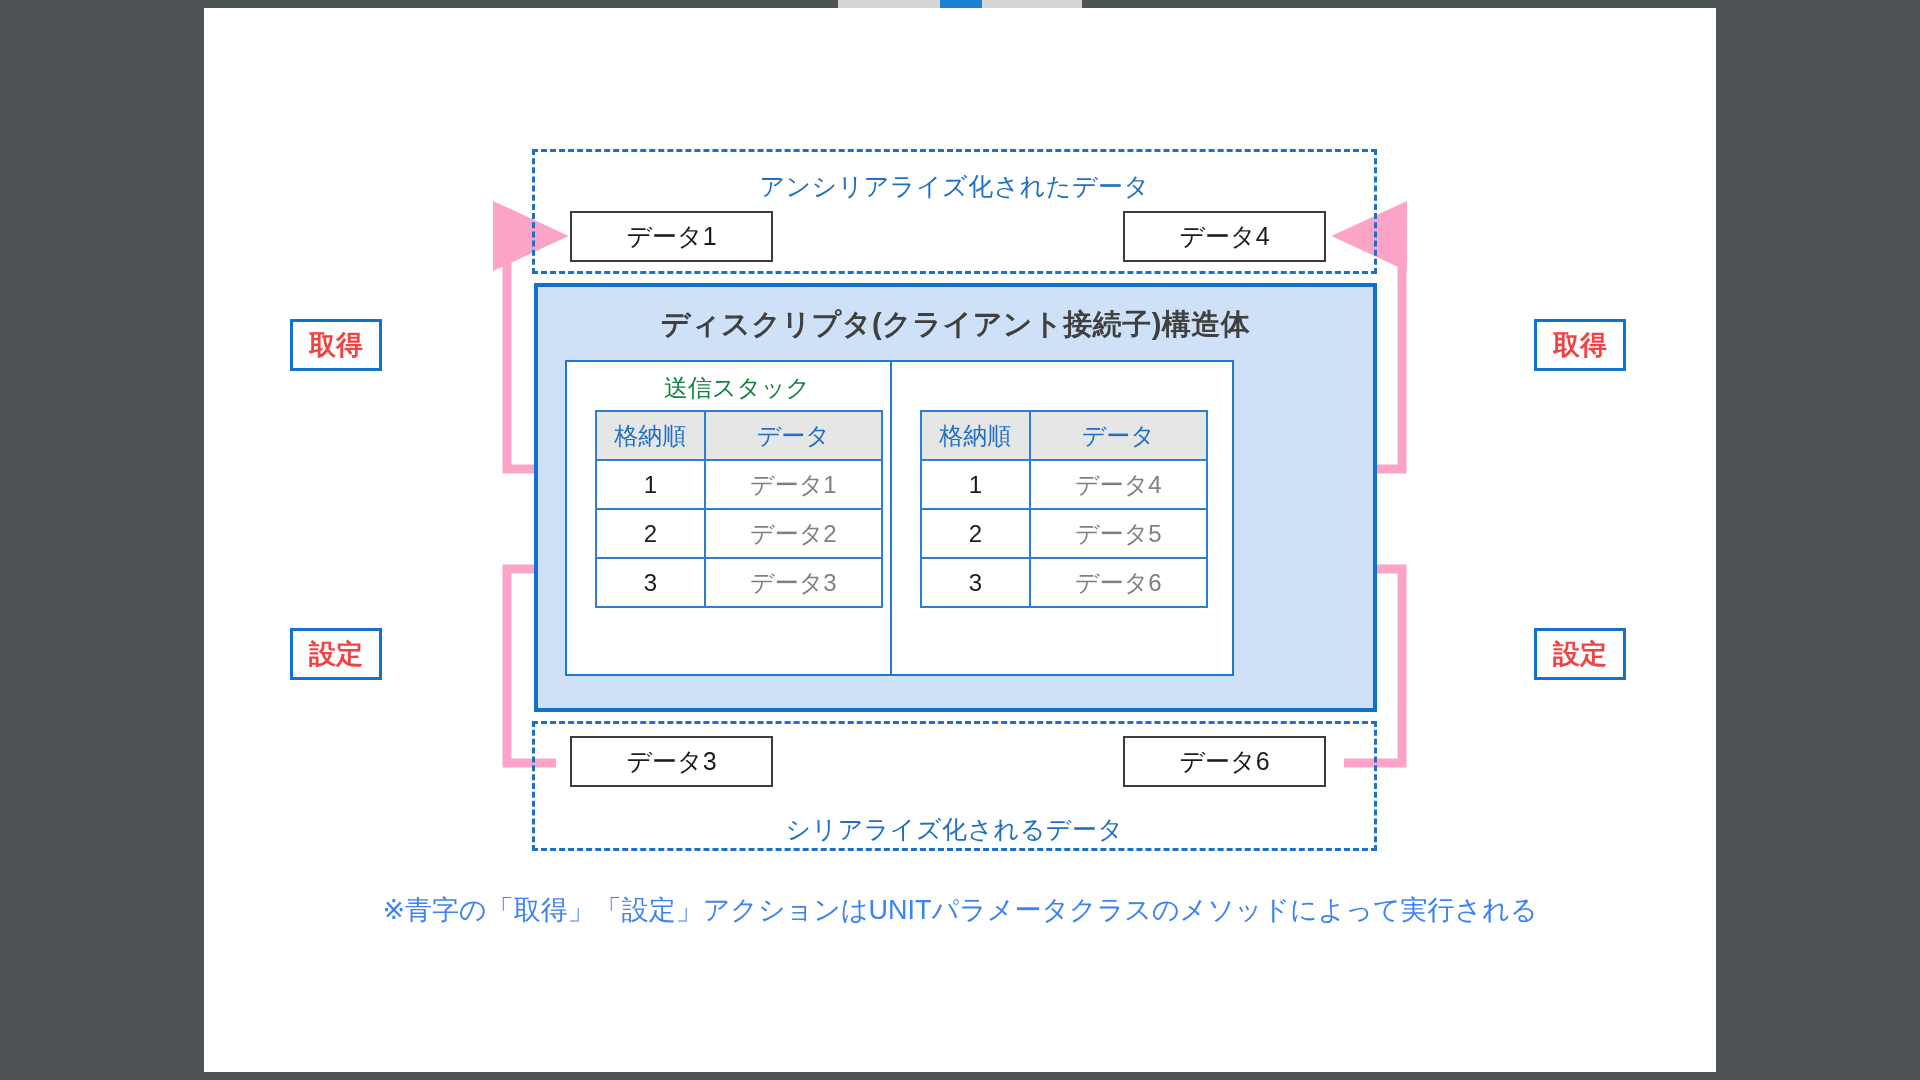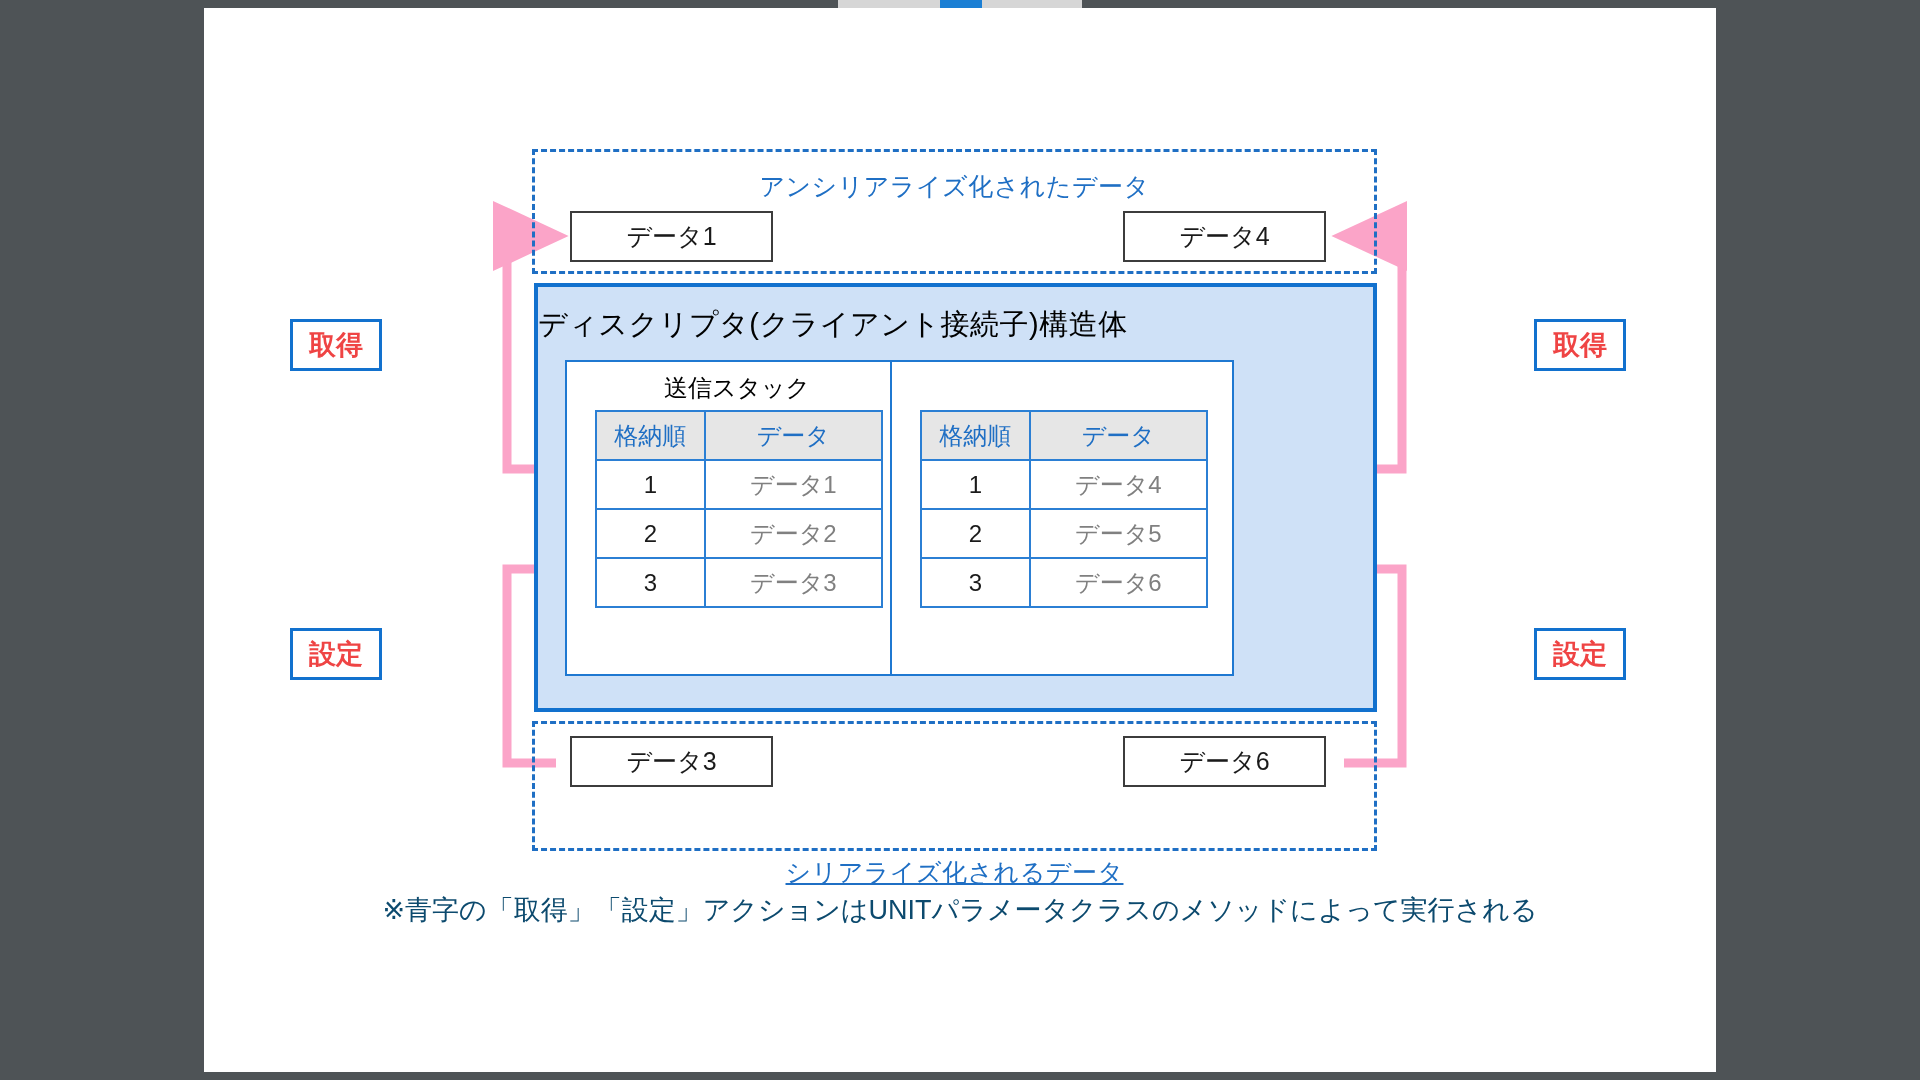--- a/index.html
+++ b/index.html
@@ -40,21 +40,21 @@
   .dashed-top    { left: 328px; top: 141px; width: 845px; height: 125px; }
   .dashed-bottom { left: 328px; top: 713px; width: 845px; height: 130px; }
 
   .dashed-label {
     position: absolute;
     width: 845px; text-align: center;
     color: #1f6fc4; font-size: 25px; letter-spacing: .5px;
     white-space: nowrap;
   }
   .dashed-label-top    { left: 328px; top: 162px; }
-  .dashed-label-bottom { left: 328px; top: 848px; text-decoration: underline; }
+  .dashed-label-bottom { left: 328px; top: 805px; }
 
   
   .data-box {
     position: absolute;
     border: 2.5px solid #3c3c3c;
     background: #ffffff;
     display: flex; align-items: center; justify-content: center;
     color: #1a1a1a; font-size: 25px;
   }
   .db-d1 { left: 366px; top: 203px; width: 203px; height: 51px; }
@@ -64,35 +64,35 @@
 
   
   .struct {
     position: absolute; left: 330px; top: 275px;
     width: 843px; height: 429px;
     background: #cfe1f7;
     border: 4px solid #1271ce;
   }
   .struct-title {
     position: absolute; left: 0; top: 18px; width: 100%;
-    color: #000000; font-size: 29px;
-    letter-spacing: .5px; white-space: nowrap;
+    text-align: center; color: #404040; font-size: 29px;
+    letter-spacing: .5px; white-space: nowrap; font-weight: bold;
   }
 
   
   .stack-panel {
     position: absolute; top: 73px; width: 344px; height: 316px;
     background: #ffffff; border: 2.5px solid #1f78d1;
   }
   .stack-left  { left: 27px; }
   .stack-right { left: 349px; }
   .stack-right { left: 352px; }
   .stack-title {
     position: absolute; top: 10px; left: 0; width: 100%;
-    text-align: center; color: #000000; font-size: 24px; white-space: nowrap;
+    text-align: center; color: #15803d; font-size: 24px; white-space: nowrap;
   }
 
   
   table.stack-table {
     position: absolute; top: 48px; left: 28px;
     width: 288px; border-collapse: collapse;
   }
   table.stack-table th, table.stack-table td {
     border: 2px solid #2b7fd4;
     height: 49px; text-align: center; font-size: 24px; font-weight: normal;
@@ -114,21 +114,21 @@
   .al-set-left  { left: 86px;  top: 620px; width: 92px; height: 52px; }
   .al-get-right { left: 1330px; top: 311px; width: 92px; height: 52px; }
   .al-set-right { left: 1330px; top: 620px; width: 92px; height: 52px; }
 
   
   .connectors { position: absolute; left: 0; top: 0; width: 1512px; height: 1064px; }
 
   
   .footnote {
     position: absolute; left: 0; top: 884px; width: 1512px;
-    text-align: center; color: #0c4a6e; font-size: 27px; white-space: nowrap;
+    text-align: center; color: #3b82f6; font-size: 27px; white-space: nowrap;
   }
 </style>
 </head>
 <body>
 
 <div id="viewport">
 
   <div class="top-scroll">
     <div class="thumb"></div>
   </div>

